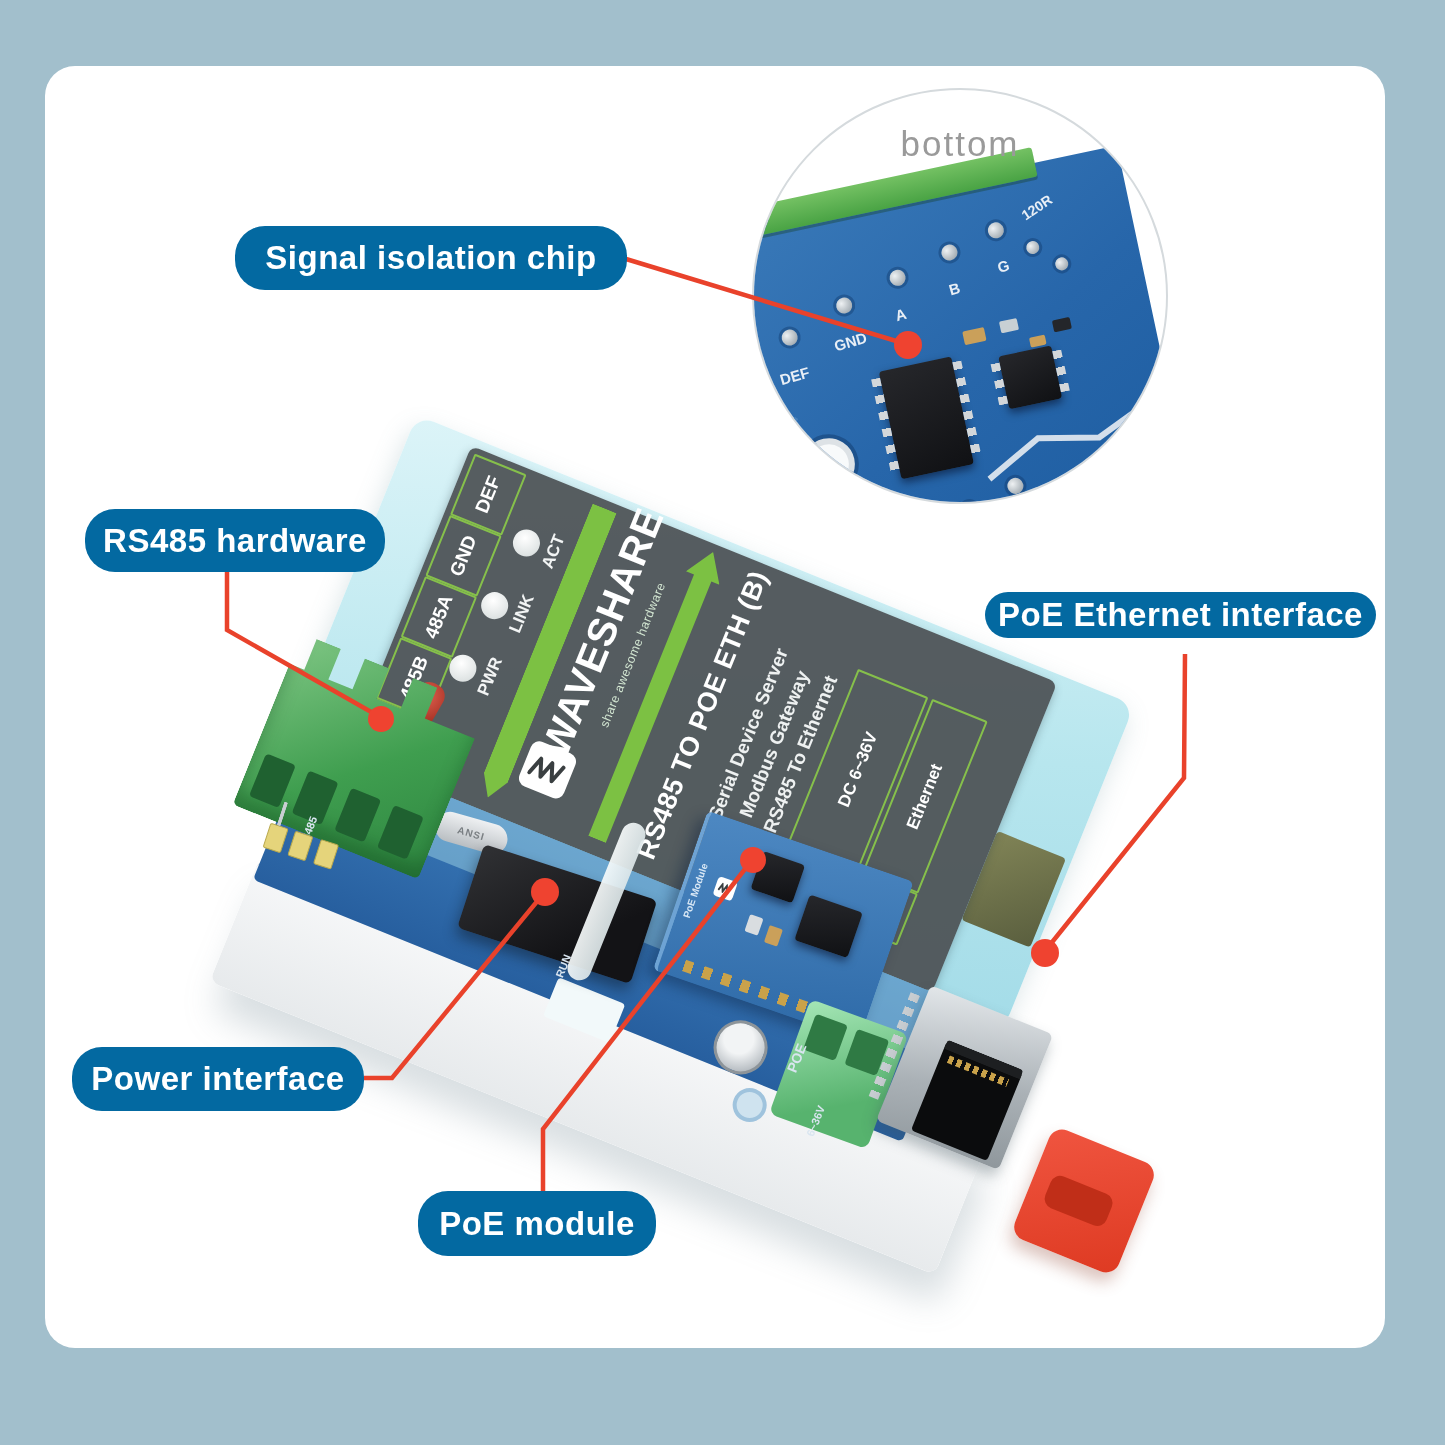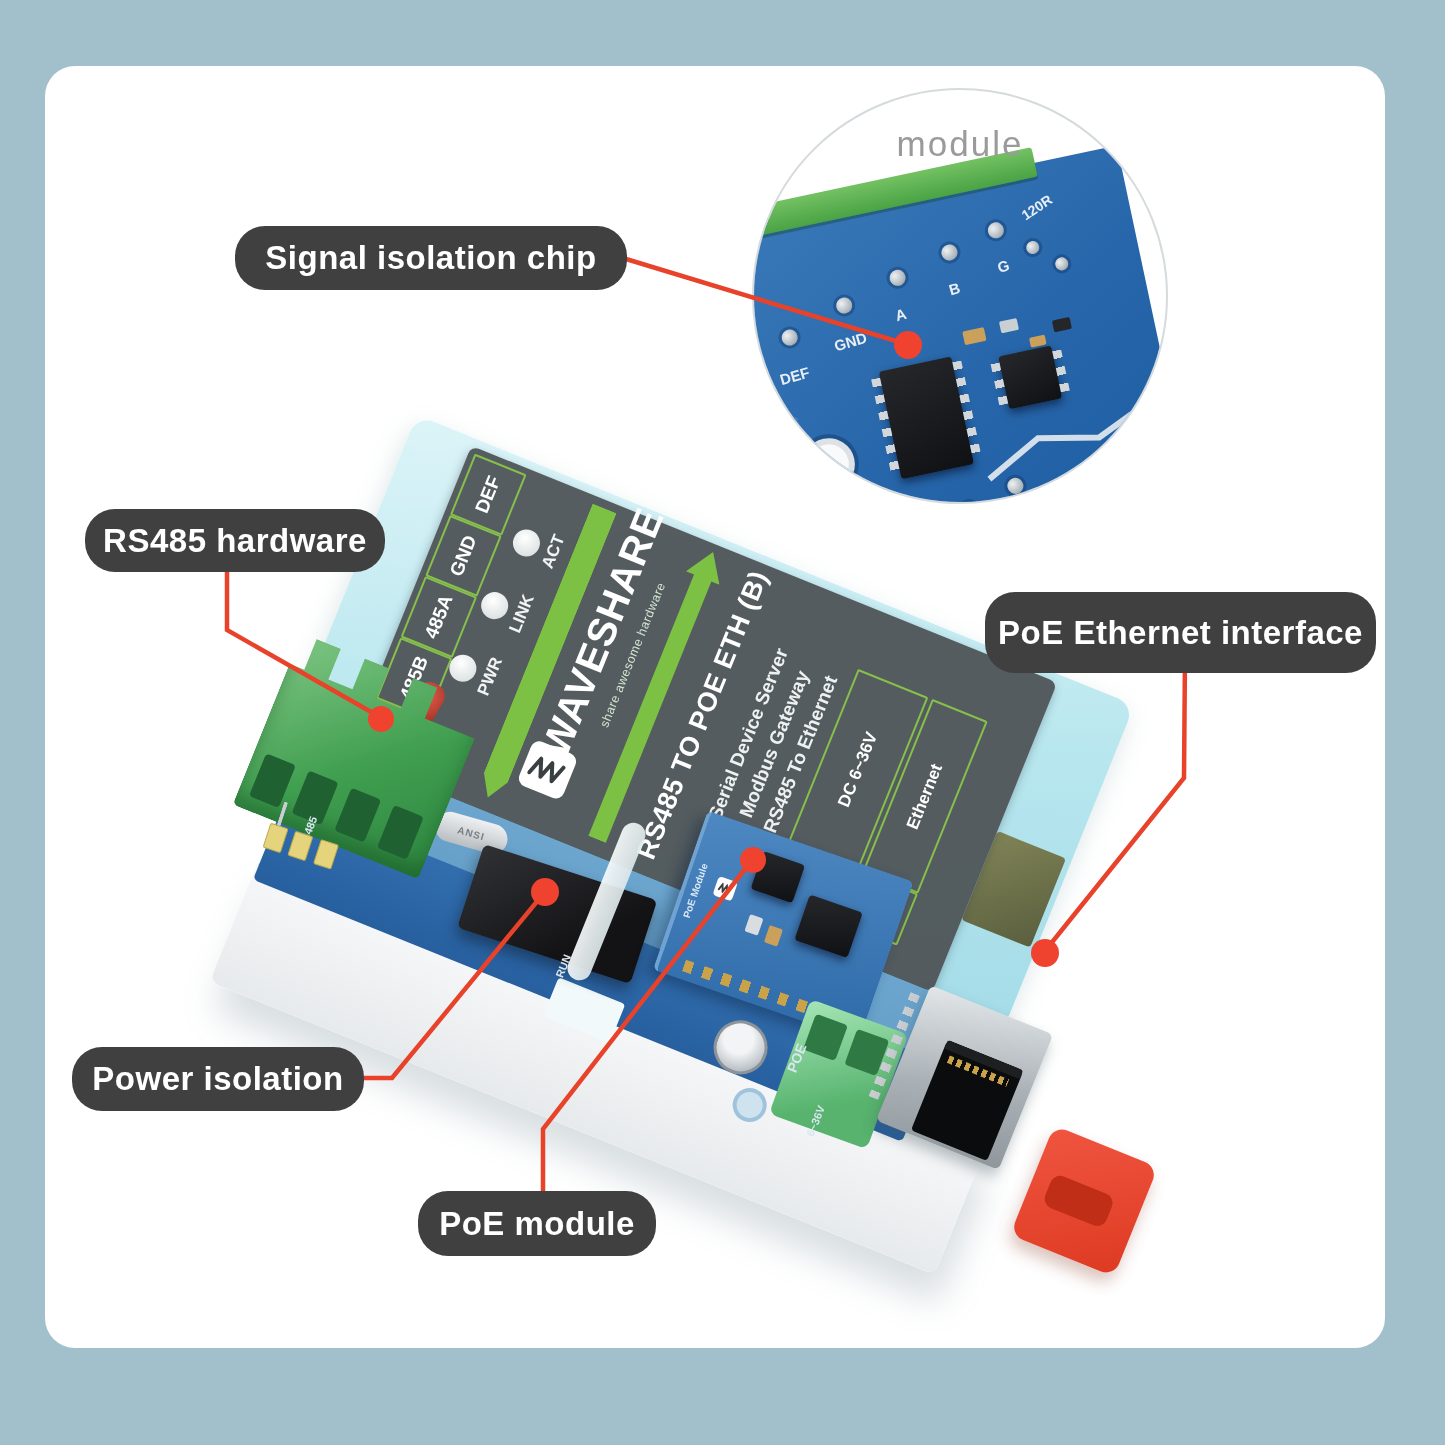--- a/index.html
+++ b/index.html
@@ -7,21 +7,21 @@
     width:1445px;height:1445px;position:relative;overflow:hidden;
     background:#a2bfcc;font-family:"Liberation Sans",sans-serif;
   }
   .card{
     position:absolute;left:45px;top:66px;width:1340px;height:1282px;
     background:#ffffff;border-radius:30px;
   }
   
   .callout{
     position:absolute;display:flex;align-items:center;justify-content:center;
-    background:#404040;color:#fff;font-weight:600;font-size:33px;
+    background:#0369a1;color:#fff;font-weight:600;font-size:33px;
     letter-spacing:.5px;border-radius:30px;z-index:40;white-space:nowrap;
   }
   
   .inset{
     position:absolute;left:752px;top:88px;width:412px;height:412px;
     border-radius:50%;background:#fff;border:2px solid #d5dadd;
     overflow:hidden;z-index:5;
   }
   .inset-title{
     position:absolute;left:0;right:0;top:34px;text-align:center;
@@ -157,21 +157,21 @@
   .din-slot{position:absolute;left:18px;top:44px;width:66px;height:34px;background:#c02e18;border-radius:10px;}
   .overlay{position:absolute;left:0;top:0;z-index:30;pointer-events:none;}
   .logo-sq{position:absolute;background:#fff;border-radius:9px;display:flex;align-items:center;justify-content:center;}
 </style>
 </head>
 <body>
 
 <div class="card"></div>
 
 <div class="inset">
-  <div class="inset-title">module</div>
+  <div class="inset-title">bottom</div>
   <div class="inset-pcb">
     <div class="inset-strip"></div>
 
     <div class="pad" style="left:62px;top:112px;"></div>
     <div class="pad" style="left:122px;top:92px;"></div>
     <div class="pad" style="left:180px;top:76px;"></div>
     <div class="pad" style="left:236px;top:62px;"></div>
     <div class="pad" style="left:286px;top:50px;"></div>
     <div class="pad" style="left:320px;top:76px;width:13px;height:13px;"></div>
     <div class="pad" style="left:345px;top:98px;width:13px;height:13px;"></div>
@@ -381,15 +381,15 @@
     <circle cx="908" cy="345" r="14"></circle>
     <circle cx="381" cy="719" r="13"></circle>
     <circle cx="1045" cy="953" r="14"></circle>
     <circle cx="545" cy="892" r="14"></circle>
     <circle cx="753" cy="860" r="13"></circle>
   </g>
 </svg>
 
 <div class="callout" style="left:235px;top:226px;width:392px;height:64px;">Signal isolation chip</div>
 <div class="callout" style="left:85px;top:509px;width:300px;height:63px;">RS485 hardware</div>
-<div class="callout" style="left:985px;top:592px;width:391px;height:81px;">PoE Ethernet interface</div>
-<div class="callout" style="left:72px;top:1047px;width:292px;height:64px;">Power isolation</div>
+<div class="callout" style="left:985px;top:592px;width:391px;height:46px;">PoE Ethernet interface</div>
+<div class="callout" style="left:72px;top:1047px;width:292px;height:64px;">Power interface</div>
 <div class="callout" style="left:418px;top:1191px;width:238px;height:65px;">PoE module</div>
 
 </body></html>

